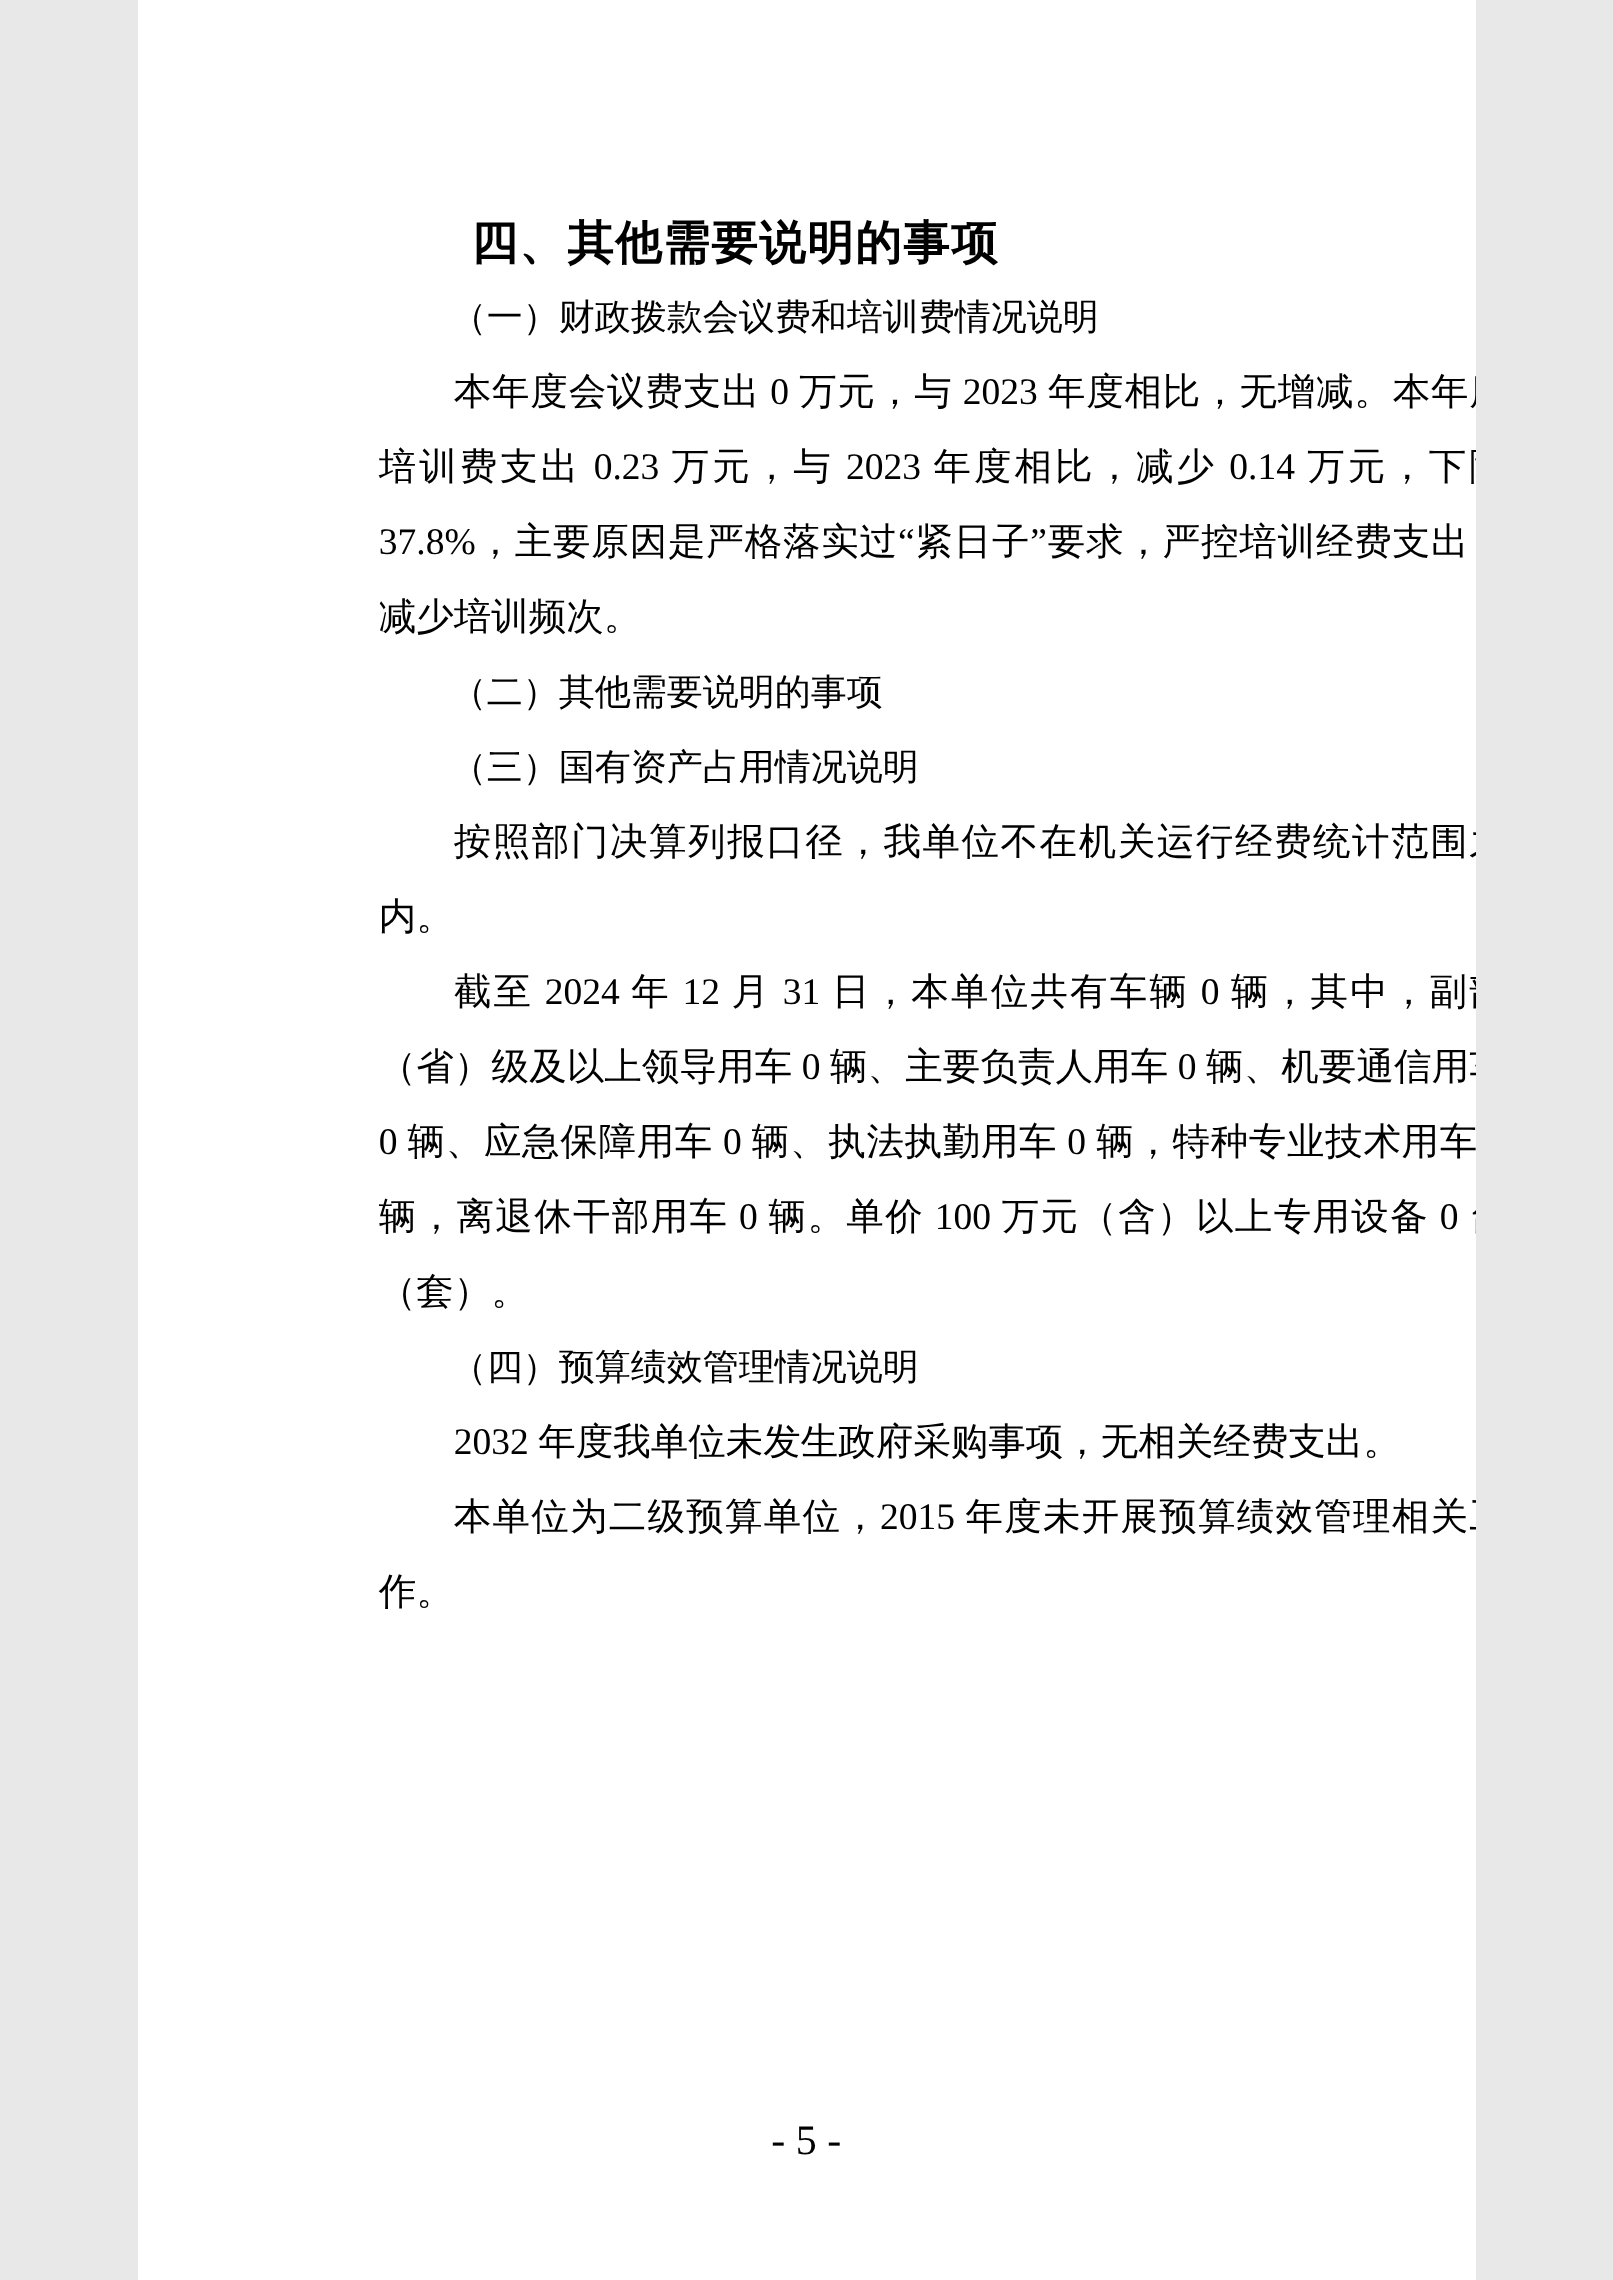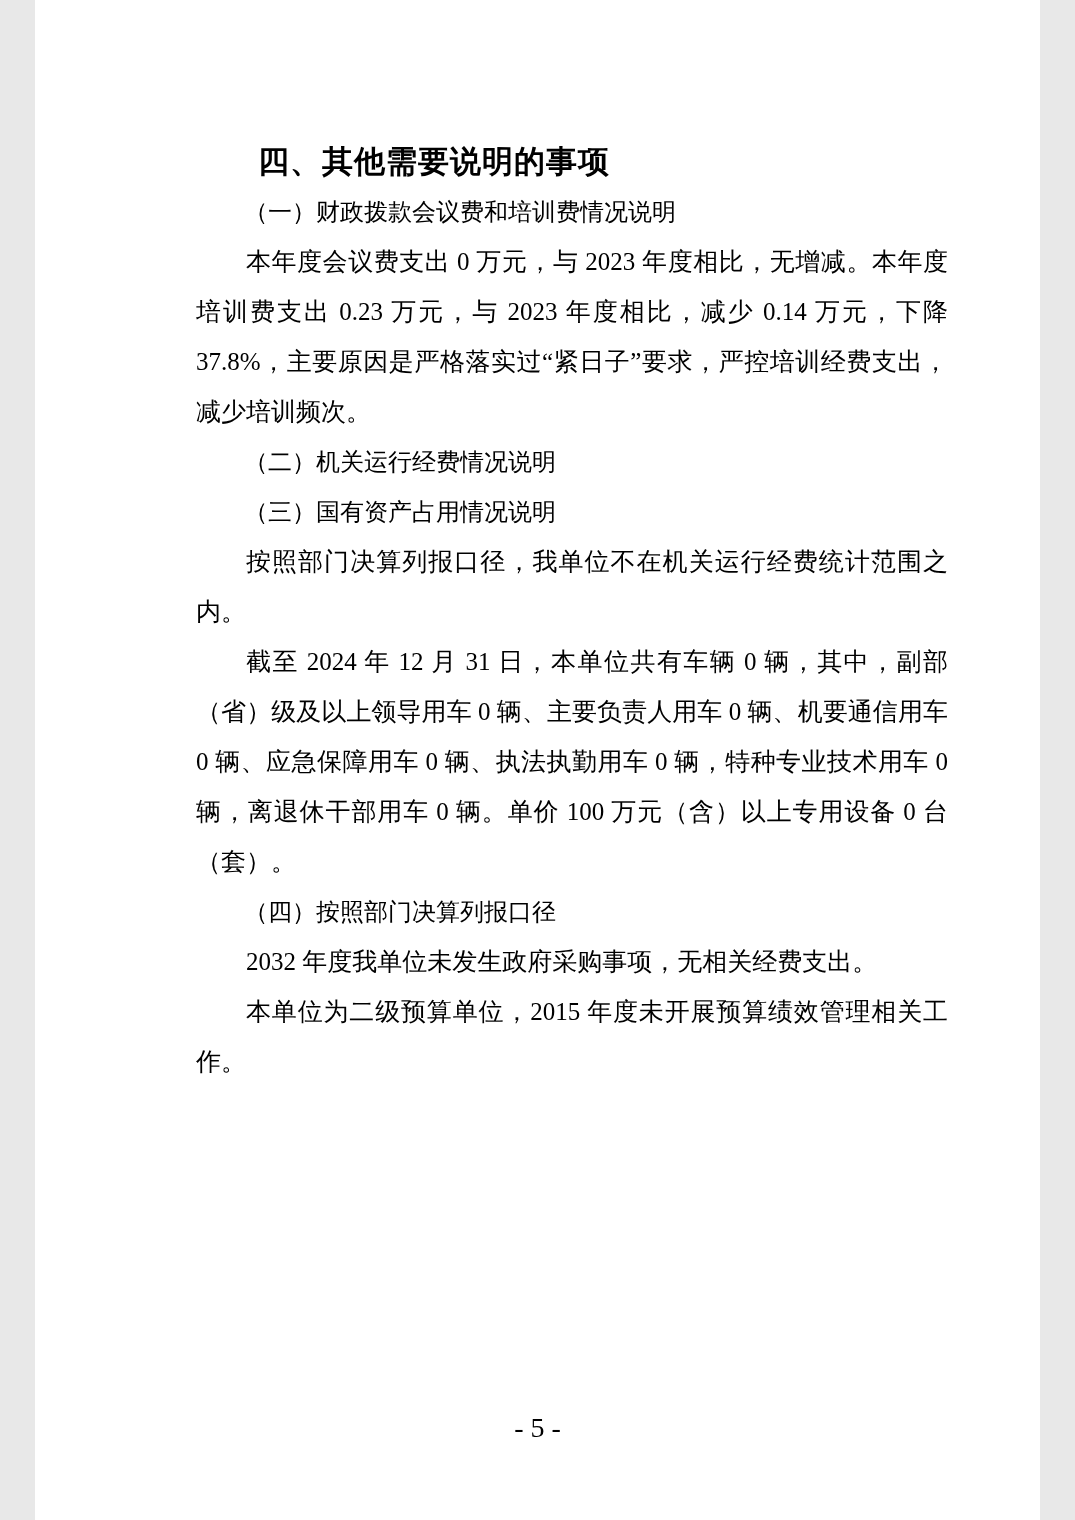--- a/index.html
+++ b/index.html
@@ -1,19 +1,19 @@
 <!DOCTYPE html>
 <html><head>
 <meta charset="utf-8">
 <style>
   * { margin: 0; padding: 0; box-sizing: border-box; }
   html, body { background: #e8e8e8; }
   .page {
     position: relative;
-    width: 1005px;
+    width: 892px;
     height: 1520px;
     margin: 0 auto;
     background: #ffffff;
     color: #000000;
     overflow: hidden;
   }
   .content {
     position: absolute;
     left: 161px;
     top: 137px;
@@ -58,22 +58,22 @@
   }
 </style>
 </head>
 <body>
 
 <div class="page">
   <div class="content">
     <div class="blk heading">四、其他需要说明的事项</div>
     <div class="blk subheading">（一）财政拨款会议费和培训费情况说明</div>
     <div class="blk paragraph">本年度会议费支出 0 万元，与 2023 年度相比，无增减。本年度培训费支出 0.23 万元，与 2023 年度相比，减少 0.14 万元，下降 37.8%，主要原因是严格落实过“紧日子”要求，严控培训经费支出，减少培训频次。</div>
-    <div class="blk subheading">（二）机关运行经费情况说明</div>
+    <div class="blk subheading">（二）其他需要说明的事项</div>
     <div class="blk subheading">（三）国有资产占用情况说明</div>
     <div class="blk paragraph">按照部门决算列报口径，我单位不在机关运行经费统计范围之内。</div>
     <div class="blk paragraph">截至 2024 年 12 月 31 日，本单位共有车辆 0 辆，其中，副部（省）级及以上领导用车 0 辆、主要负责人用车 0 辆、机要通信用车 0 辆、应急保障用车 0 辆、执法执勤用车 0 辆，特种专业技术用车 0 辆，离退休干部用车 0 辆。单价 100 万元（含）以上专用设备 0 台（套）。</div>
-    <div class="blk subheading">（四）按照部门决算列报口径</div>
+    <div class="blk subheading">（四）预算绩效管理情况说明</div>
     <div class="blk paragraph">2032 年度我单位未发生政府采购事项，无相关经费支出。</div>
     <div class="blk paragraph">本单位为二级预算单位，2015 年度未开展预算绩效管理相关工作。</div>
   </div>
   <div class="footer">- 5 -</div>
 </div>
 
 </body></html>

